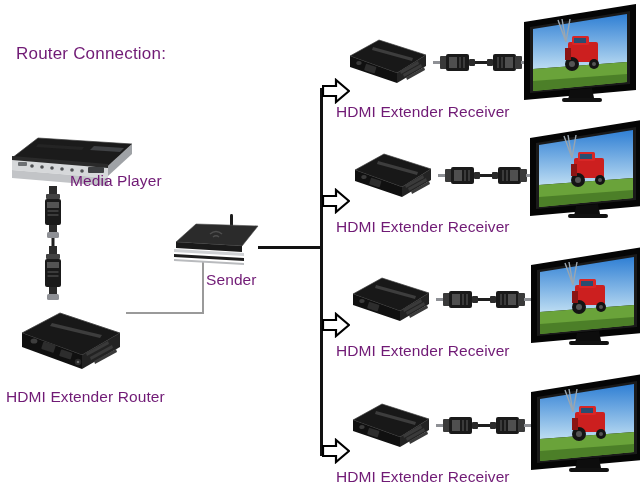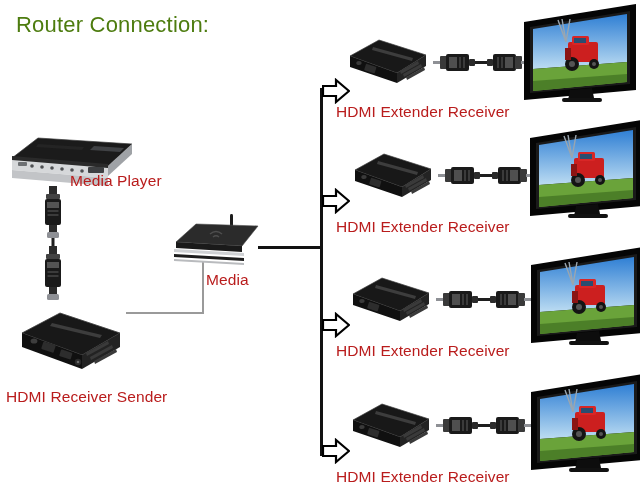--- a/index.html
+++ b/index.html
@@ -15,31 +15,31 @@
     width: 640px;
     height: 487px;
     background: #ffffff;
     overflow: hidden;
   }
   .abs { position: absolute; }
 
   
   #page-title {
     left: 16px;
-    top: 12px;
-    font-size: 22px;
-    color: #4d7c0f;
+    top: 44px;
+    font-size: 17px;
+    color: #701a75;
     letter-spacing: 0.2px;
     white-space: nowrap;
   }
 
   
   .device-label {
     font-size: 15.5px;
-    color: #b91c1c;
+    color: #701a75;
     white-space: nowrap;
     letter-spacing: 0.1px;
   }
 
   
   .wire-black { background: #111111; }
   .wire-gray  { background: #9a9a9a; }
 
   
   .svglayer { left: 0; top: 0; }
@@ -152,41 +152,41 @@
       <g fill="#3a3a3a">
         <polygon points="74,52 96,40 97,43 75,55"></polygon>
         <polygon points="78,56 100,44 101,47 79,59"></polygon>
         <polygon points="70,48 92,36 93,39 71,51"></polygon>
       </g>
 
       <circle cx="62" cy="57" r="3.2" fill="#2a2a2a"></circle>
       <circle cx="62" cy="57" r="1.3" fill="#6a6a6a"></circle>
     </svg>
   </div>
-  <div class="abs device-label" style="left:6px; top:388px;">HDMI Receiver Sender</div>
+  <div class="abs device-label" style="left:6px; top:388px;">HDMI Extender Router</div>
 
   <div class="abs router-wrap">
     <svg class="svglayer abs" width="96" height="54" viewBox="0 0 96 54">
 
       <rect x="60" y="-16" width="3" height="22" rx="1.4" fill="#1c1c1c" transform="translate(0,16)"></rect>
 
       <polygon points="6,28 26,10 88,12 72,32" fill="#2b2b2b"></polygon>
       <polygon points="6,28 26,10 88,12 72,32" fill="none" stroke="#4a4a4a" stroke-width="0.6"></polygon>
 
       <polygon points="6,28 72,32 72,38 6,34" fill="#1a1a1a"></polygon>
 
       <polygon points="4,35 74,39 74,42 4,38" fill="#cfd1d4"></polygon>
       <polygon points="4,40 74,44 74,47 4,43" fill="#1d1d1d"></polygon>
       <polygon points="4,45 74,49 74,51 4,47" fill="#b9bbbe"></polygon>
 
       <path d="M40 20 q6 -5 12 0" stroke="#4e4e4e" stroke-width="1.6" fill="none"></path>
       <path d="M43 23 q3 -2.5 6 0" stroke="#4e4e4e" stroke-width="1.4" fill="none"></path>
     </svg>
   </div>
-  <div class="abs device-label" style="left:206px; top:271px;">Media</div>
+  <div class="abs device-label" style="left:206px; top:271px;">Sender</div>
 
   <div class="abs" style="left:0; top:0;">
     <div class="abs arrow-wrap" style="left:322px; top:78px;">
       <svg width="28" height="26" viewBox="0 0 28 26">
         <polygon points="1,8 14,8 14,2 27,13 14,24 14,18 1,18" fill="#ffffff" stroke="#000000" stroke-width="2.2" stroke-linejoin="miter"></polygon>
       </svg>
     </div>
     <div class="abs ext-wrap" style="left:345px; top:34px;">
       <svg width="86" height="52" viewBox="0 0 86 52">
         <polygon points="5,22 34,6 81,21 52,39" fill="#181818"></polygon>

